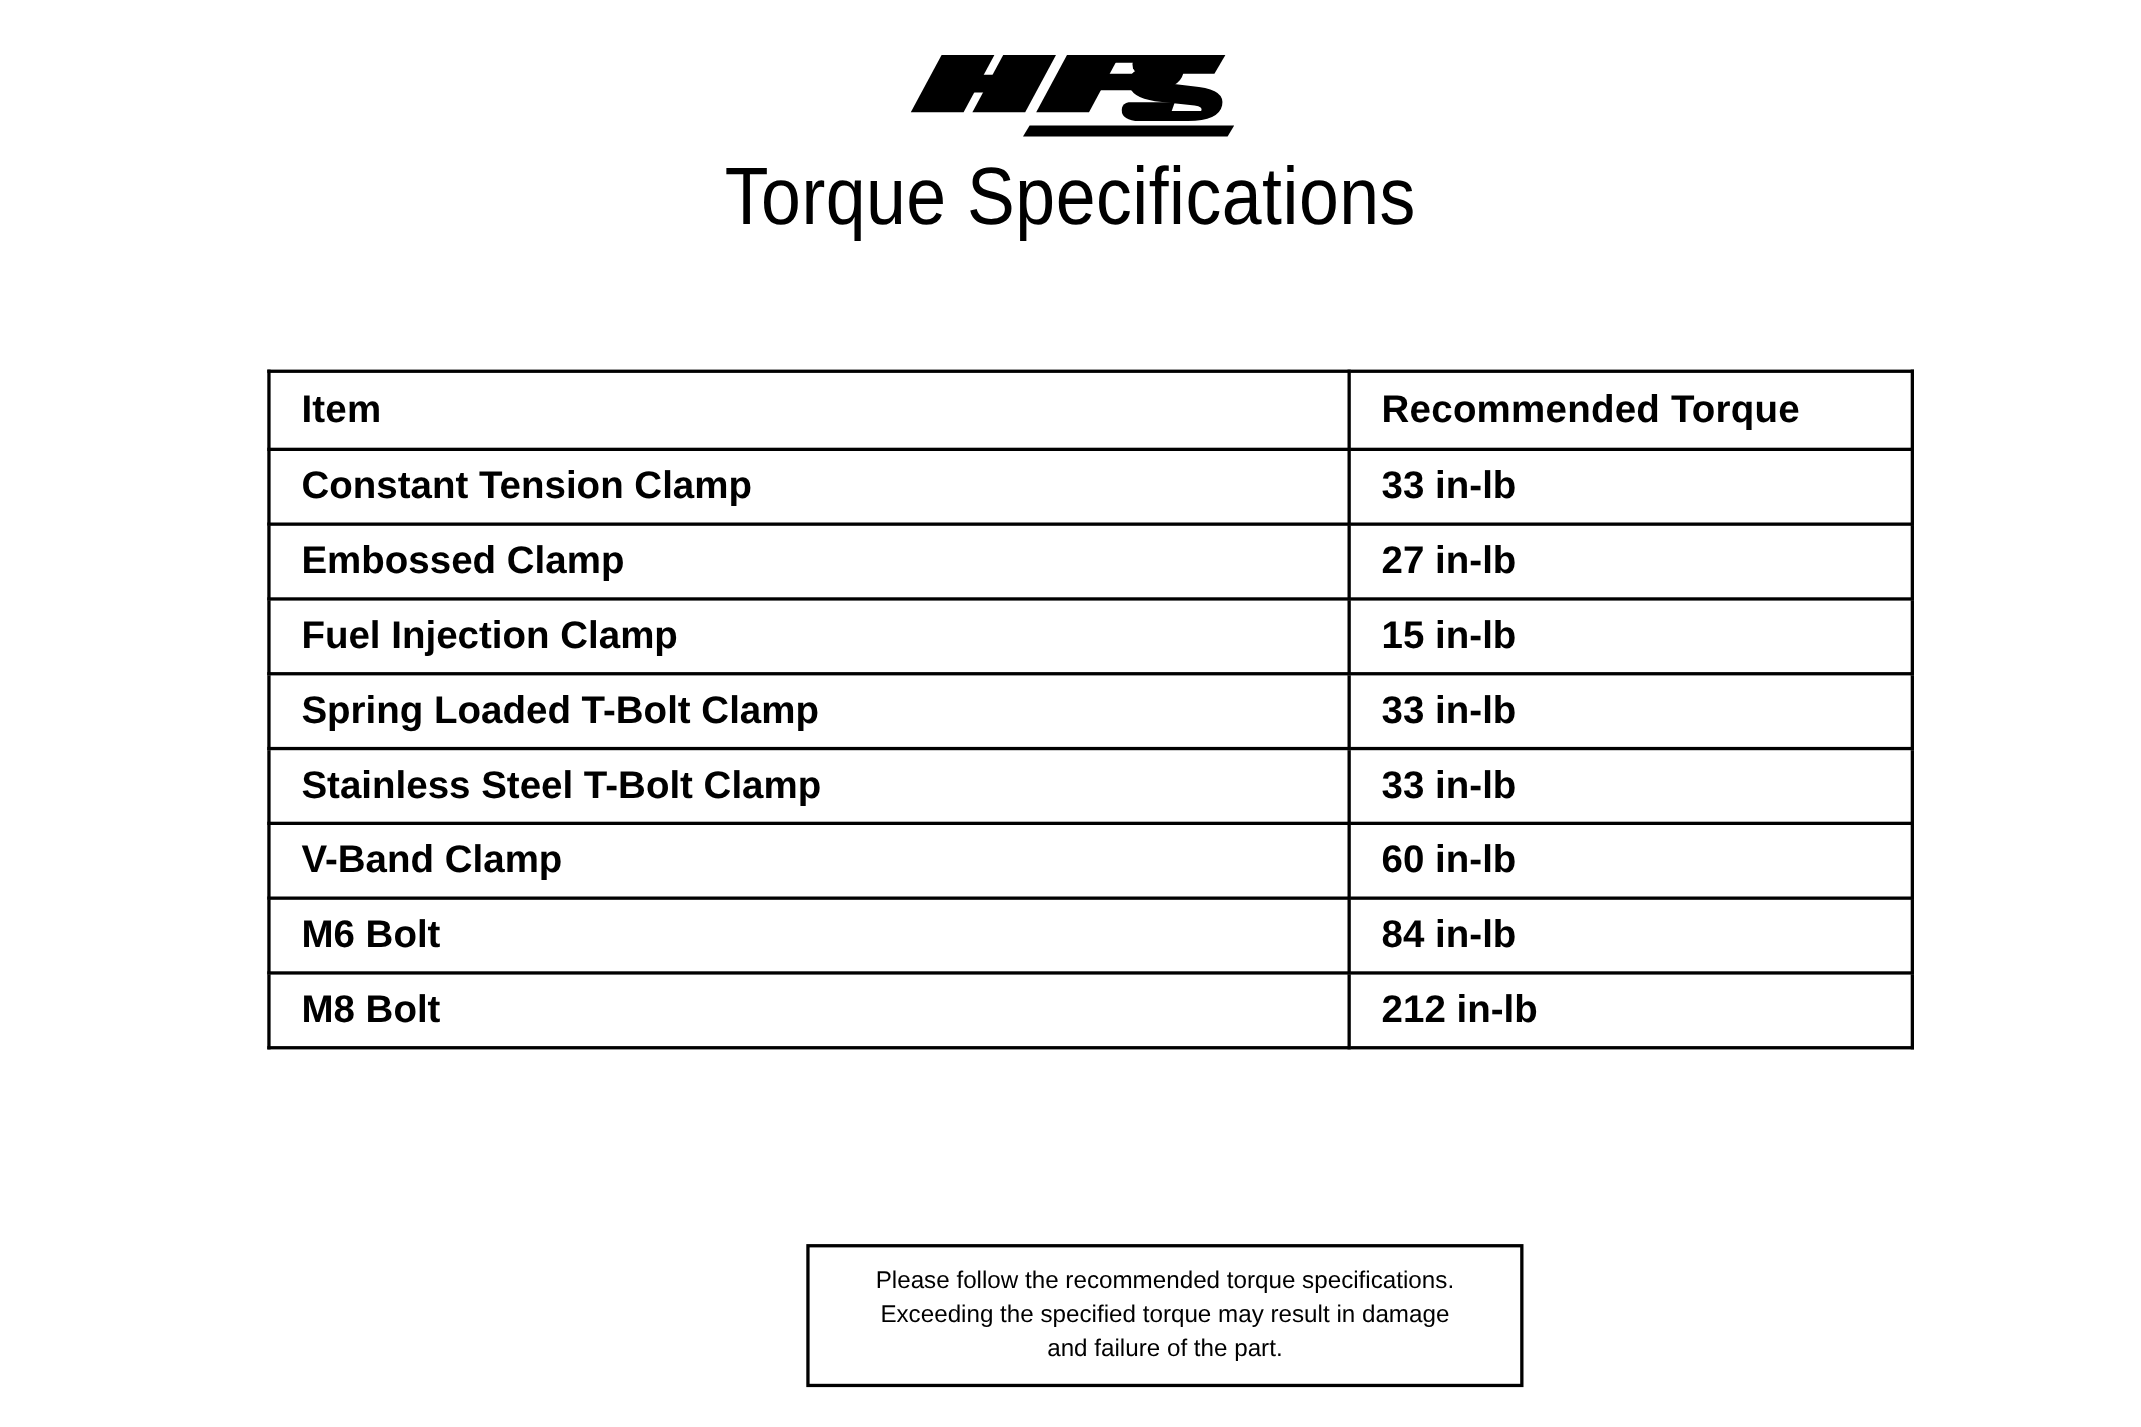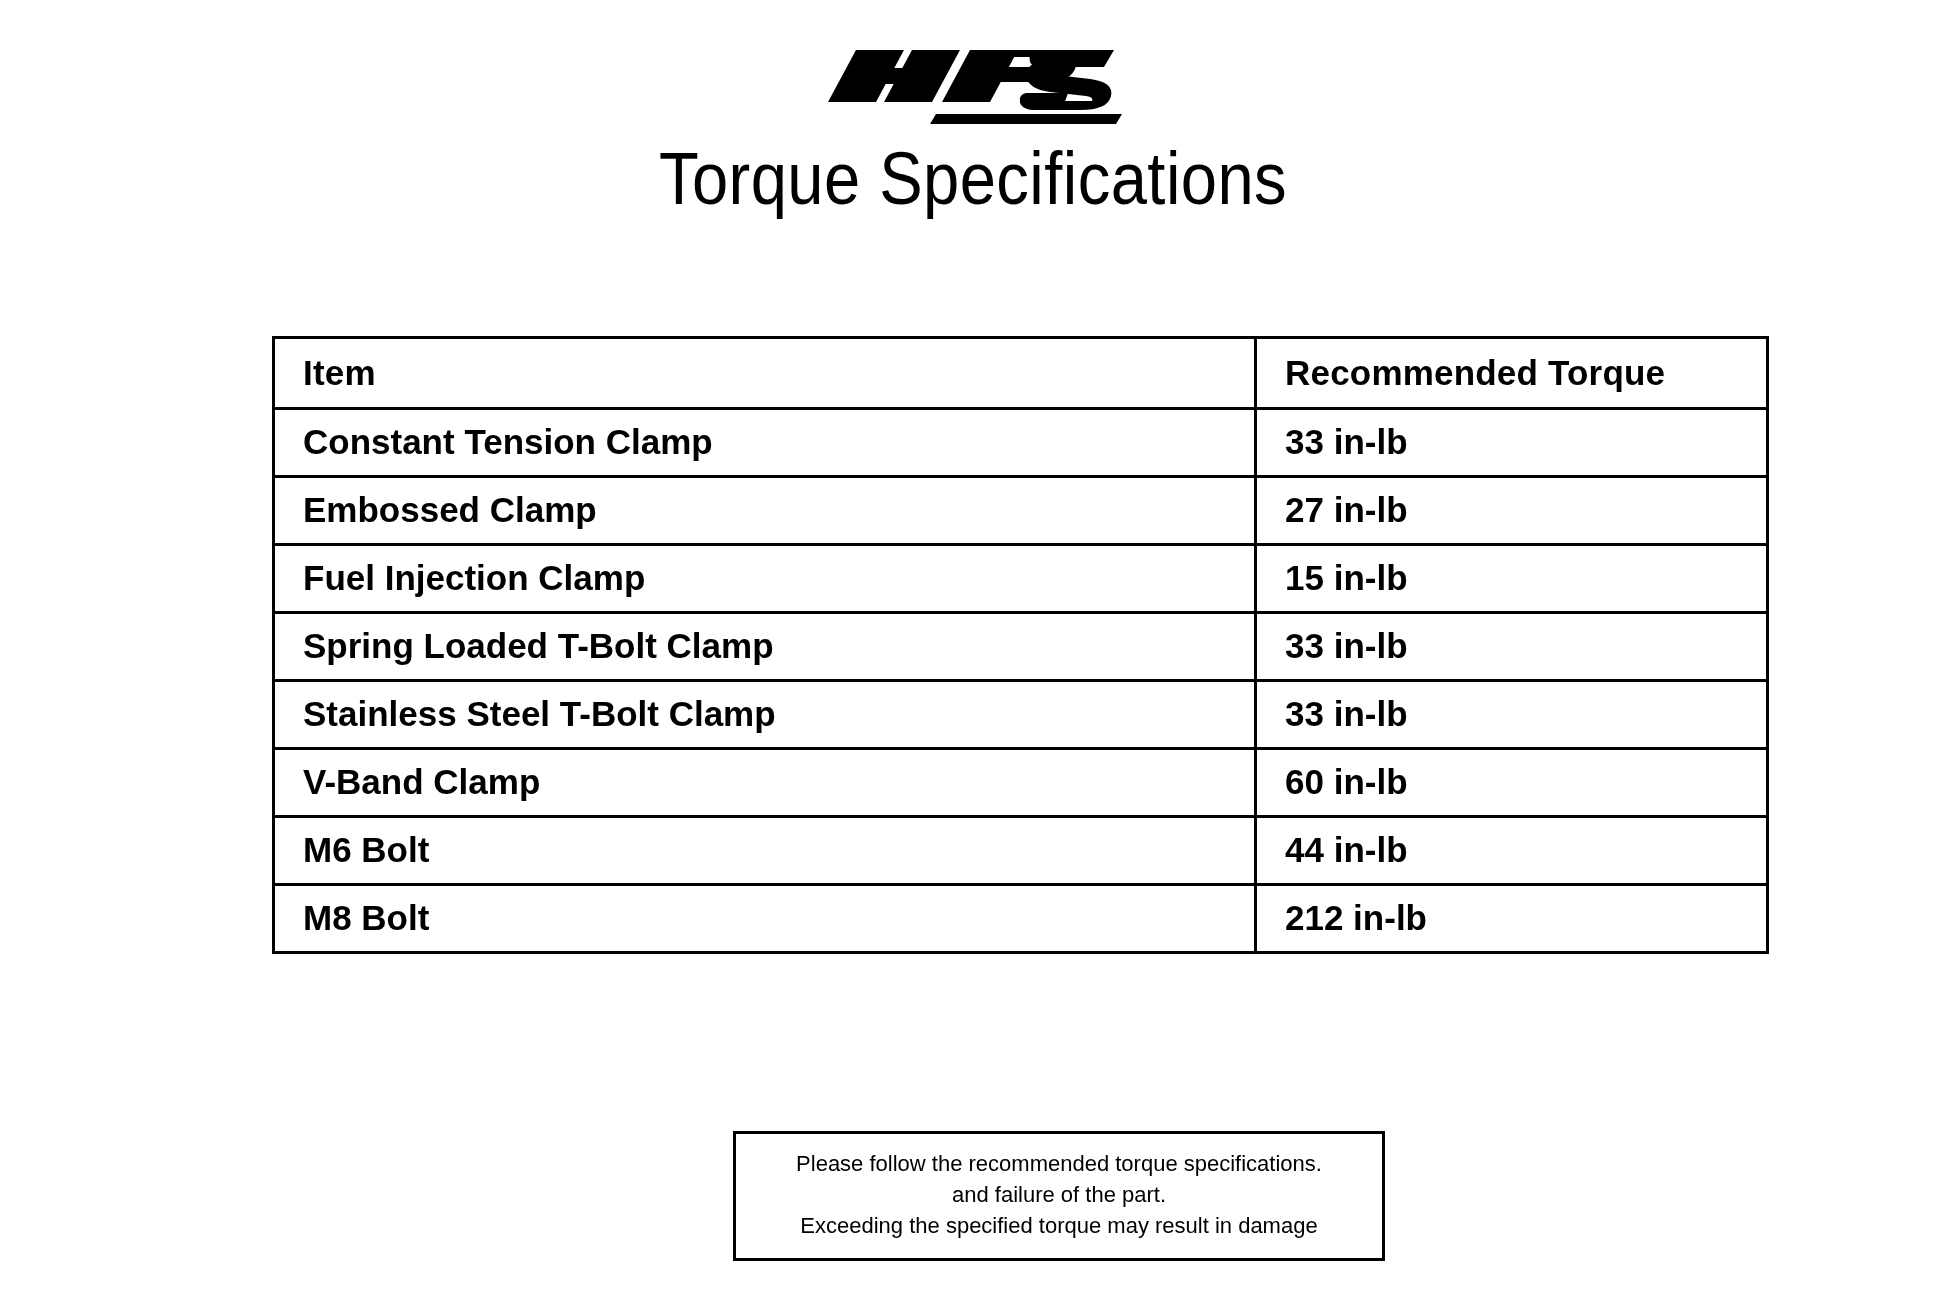--- a/index.html
+++ b/index.html
@@ -48,21 +48,20 @@
     transform: scaleX(0.88);
     transform-origin: center top;
   }
 
   
   .spec-table-wrap {
     position: absolute;
     left: 243px;
     top: 336px;
     width: 1494px;
-    margin-left: 29px;
   }
   table.spec-table {
     border-collapse: collapse;
     width: 100%;
     table-layout: fixed;
     border: 3px solid #000;
   }
   table.spec-table col.col-item { width: 982px; }
   table.spec-table col.col-torque { width: 512px; }
 
@@ -162,27 +161,27 @@
       <tr>
         <td>Stainless Steel T-Bolt Clamp</td>
         <td>33 in-lb</td>
       </tr>
       <tr>
         <td>V-Band Clamp</td>
         <td>60 in-lb</td>
       </tr>
       <tr>
         <td>M6 Bolt</td>
-        <td>44 in-lb</td>
+        <td>84 in-lb</td>
       </tr>
       <tr>
         <td>M8 Bolt</td>
         <td>212 in-lb</td>
       </tr>
     </tbody>
   </table>
 </div>
 
 <div class="note-box">
   <span class="note-line">Please follow the recommended torque specifications.</span>
+  <span class="note-line">Exceeding the specified torque may result in damage</span>
   <span class="note-line">and failure of the part.</span>
-  <span class="note-line">Exceeding the specified torque may result in damage</span>
 </div>
 
 </body></html>

